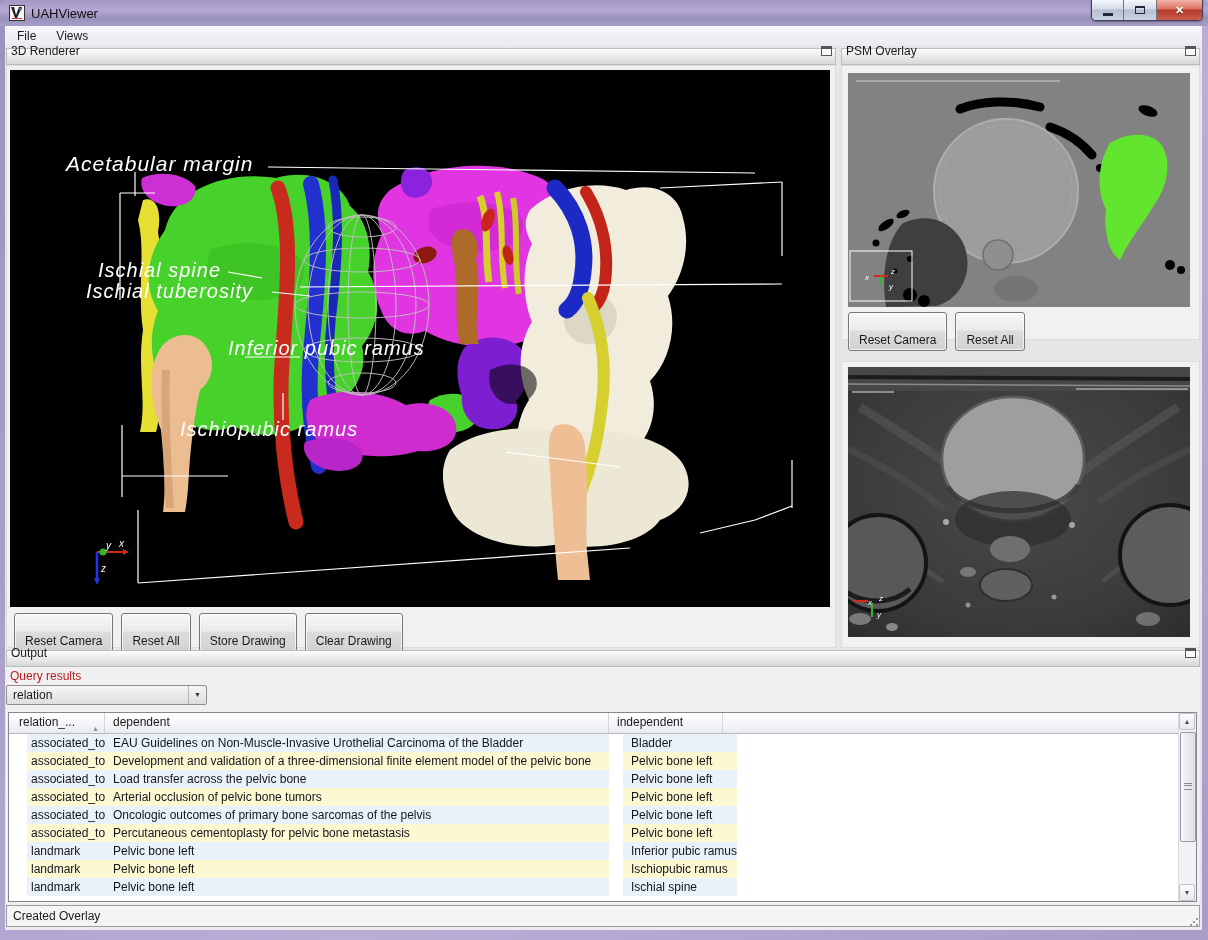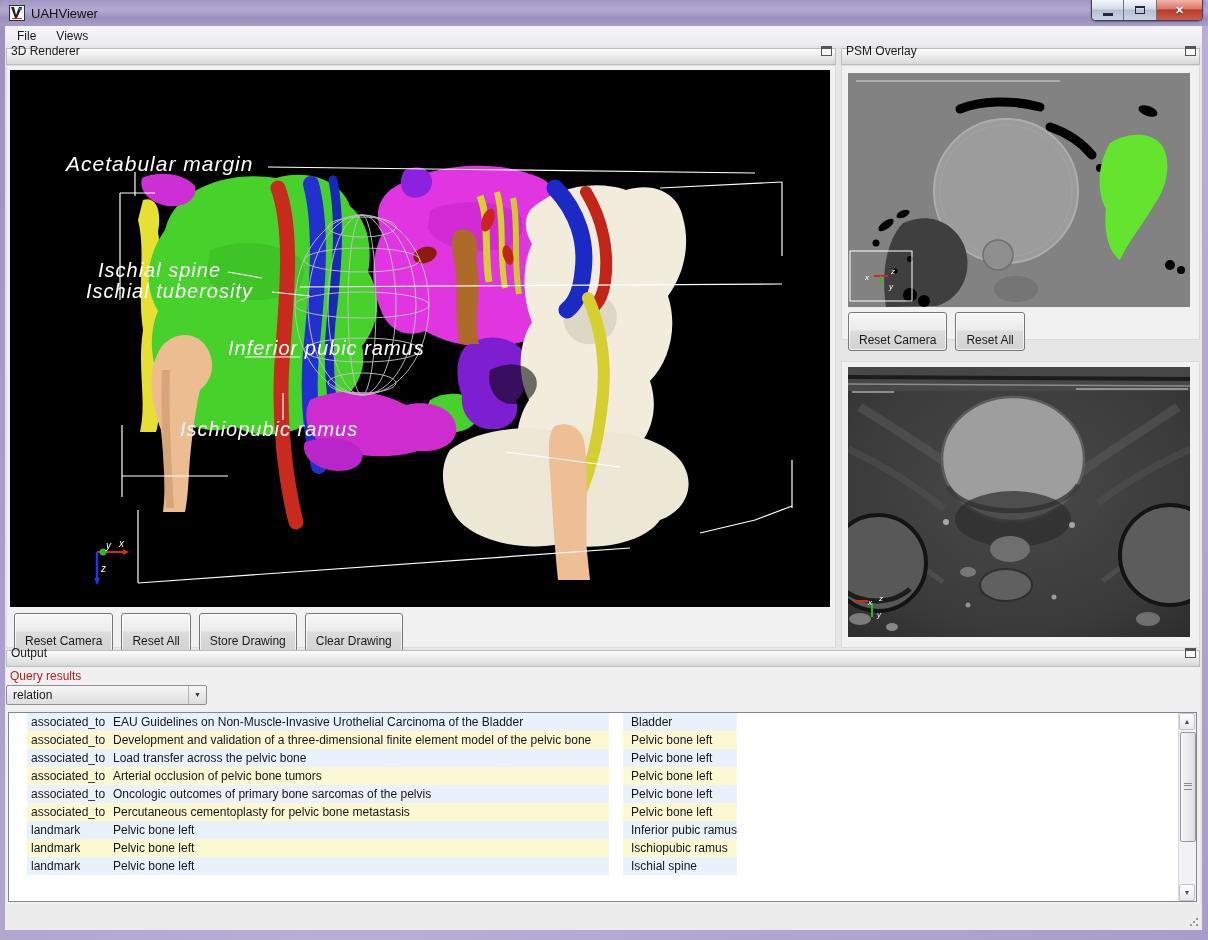--- a/index.html
+++ b/index.html
@@ -359,20 +359,29 @@
 
 <div class="query-label" style="left:10px;top:669px;">Query results</div>
 
 <div class="combo" style="left:6px;top:685px;">
   <span class="val">relation</span>
   <span class="arrow">▼</span>
 </div>
 
 <div class="table-frame">
   <div class="table-main">
+    <div class="thead">
+      <div class="hcell hc1">
+        <span>relation_...</span>
+        <span class="sort-arrow">▲</span>
+      </div>
+      <div class="hcell hc2">dependent</div>
+      <div class="hcell hc3">independent</div>
+      <div class="hcell hcf"></div>
+    </div>
     <div>
         <div class="trow">
           <div class="tcell c0"></div>
           <div class="tcell c1">associated_to</div>
           <div class="tcell c2">EAU Guidelines on Non-Muscle-Invasive Urothelial Carcinoma of the Bladder</div>
           <div class="tcell c3">Bladder</div>
           <div class="tcell cf"></div>
         </div>
         <div class="trow">
           <div class="tcell c0"></div>
@@ -435,14 +444,15 @@
   <div class="vscroll">
     <div class="sbtn up">▲</div>
     <div class="sthumb">
         <div class="sgrip"></div>
       </div>
     <div class="sbtn down">▼</div>
   </div>
 </div>
 
 <div class="statusbar">
+  <div class="status-field">Created Overlay</div>
   <div class="resize-grip"></div>
 </div>
 
 </body></html>

